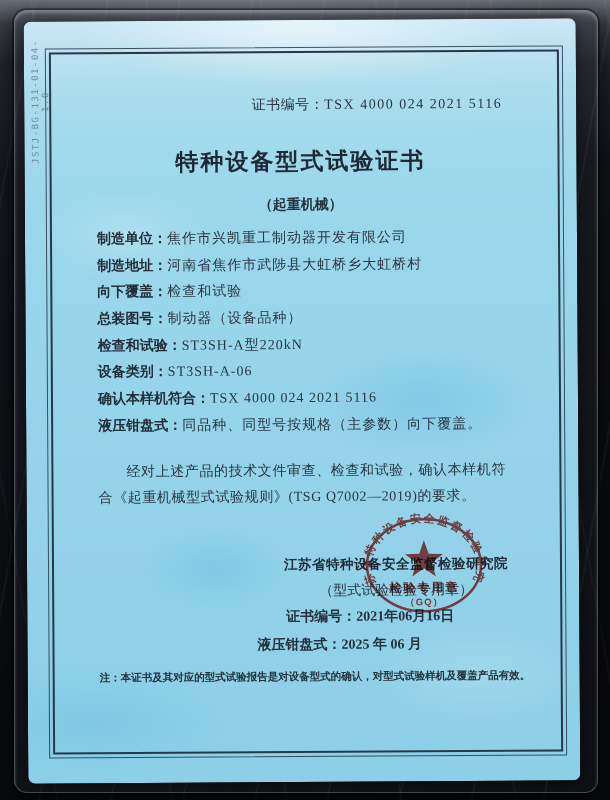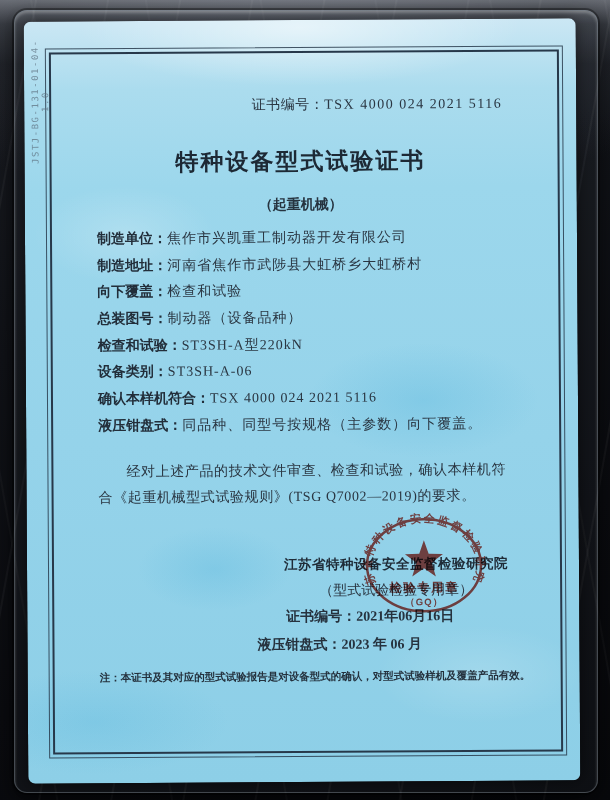--- a/index.html
+++ b/index.html
@@ -117,21 +117,21 @@
       <div class="field-row"><span class="f-label">液压钳盘式：</span><span class="f-value">同品种、同型号按规格（主参数）向下覆盖。</span></div>
     </div>
 
   <p class="statement">经对上述产品的技术文件审查、检查和试验，确认本样机符合《起重机械型式试验规则》(TSG Q7002—2019)的要求。</p>
 
   <div class="issuer-name">江苏省特种设备安全监督检验研究院</div>
   <div class="seal-note">（型式试验检验专用章）</div>
 
   <div class="issue-date"><span>证书编号：</span><span>2021年06月16日</span></div>
 
-  <div class="next-date"><span>液压钳盘式：</span><span>2023 年 06 月</span></div>
+  <div class="next-date"><span>液压钳盘式：</span><span>2025 年 06 月</span></div>
 
   <p class="footnote">注：本证书及其对应的型式试验报告是对设备型式的确认，对型式试验样机及覆盖产品有效。</p>
 
   <svg class="stamp" width="180" height="150" viewBox="0 0 180 150">
     <defs>
       <path id="ringPath" d="M 42 93 A 53 43 0 1 1 138 93" fill="none"></path>
     </defs>
     <ellipse cx="90" cy="75" rx="57" ry="46" fill="none" stroke-width="2.5" stroke="#b5332c"></ellipse>
     <text class="ring-text" fill="#b5332c">
       <textPath href="#ringPath" startOffset="50%" text-anchor="middle">江苏省特种设备安全监督检验研究院</textPath>

